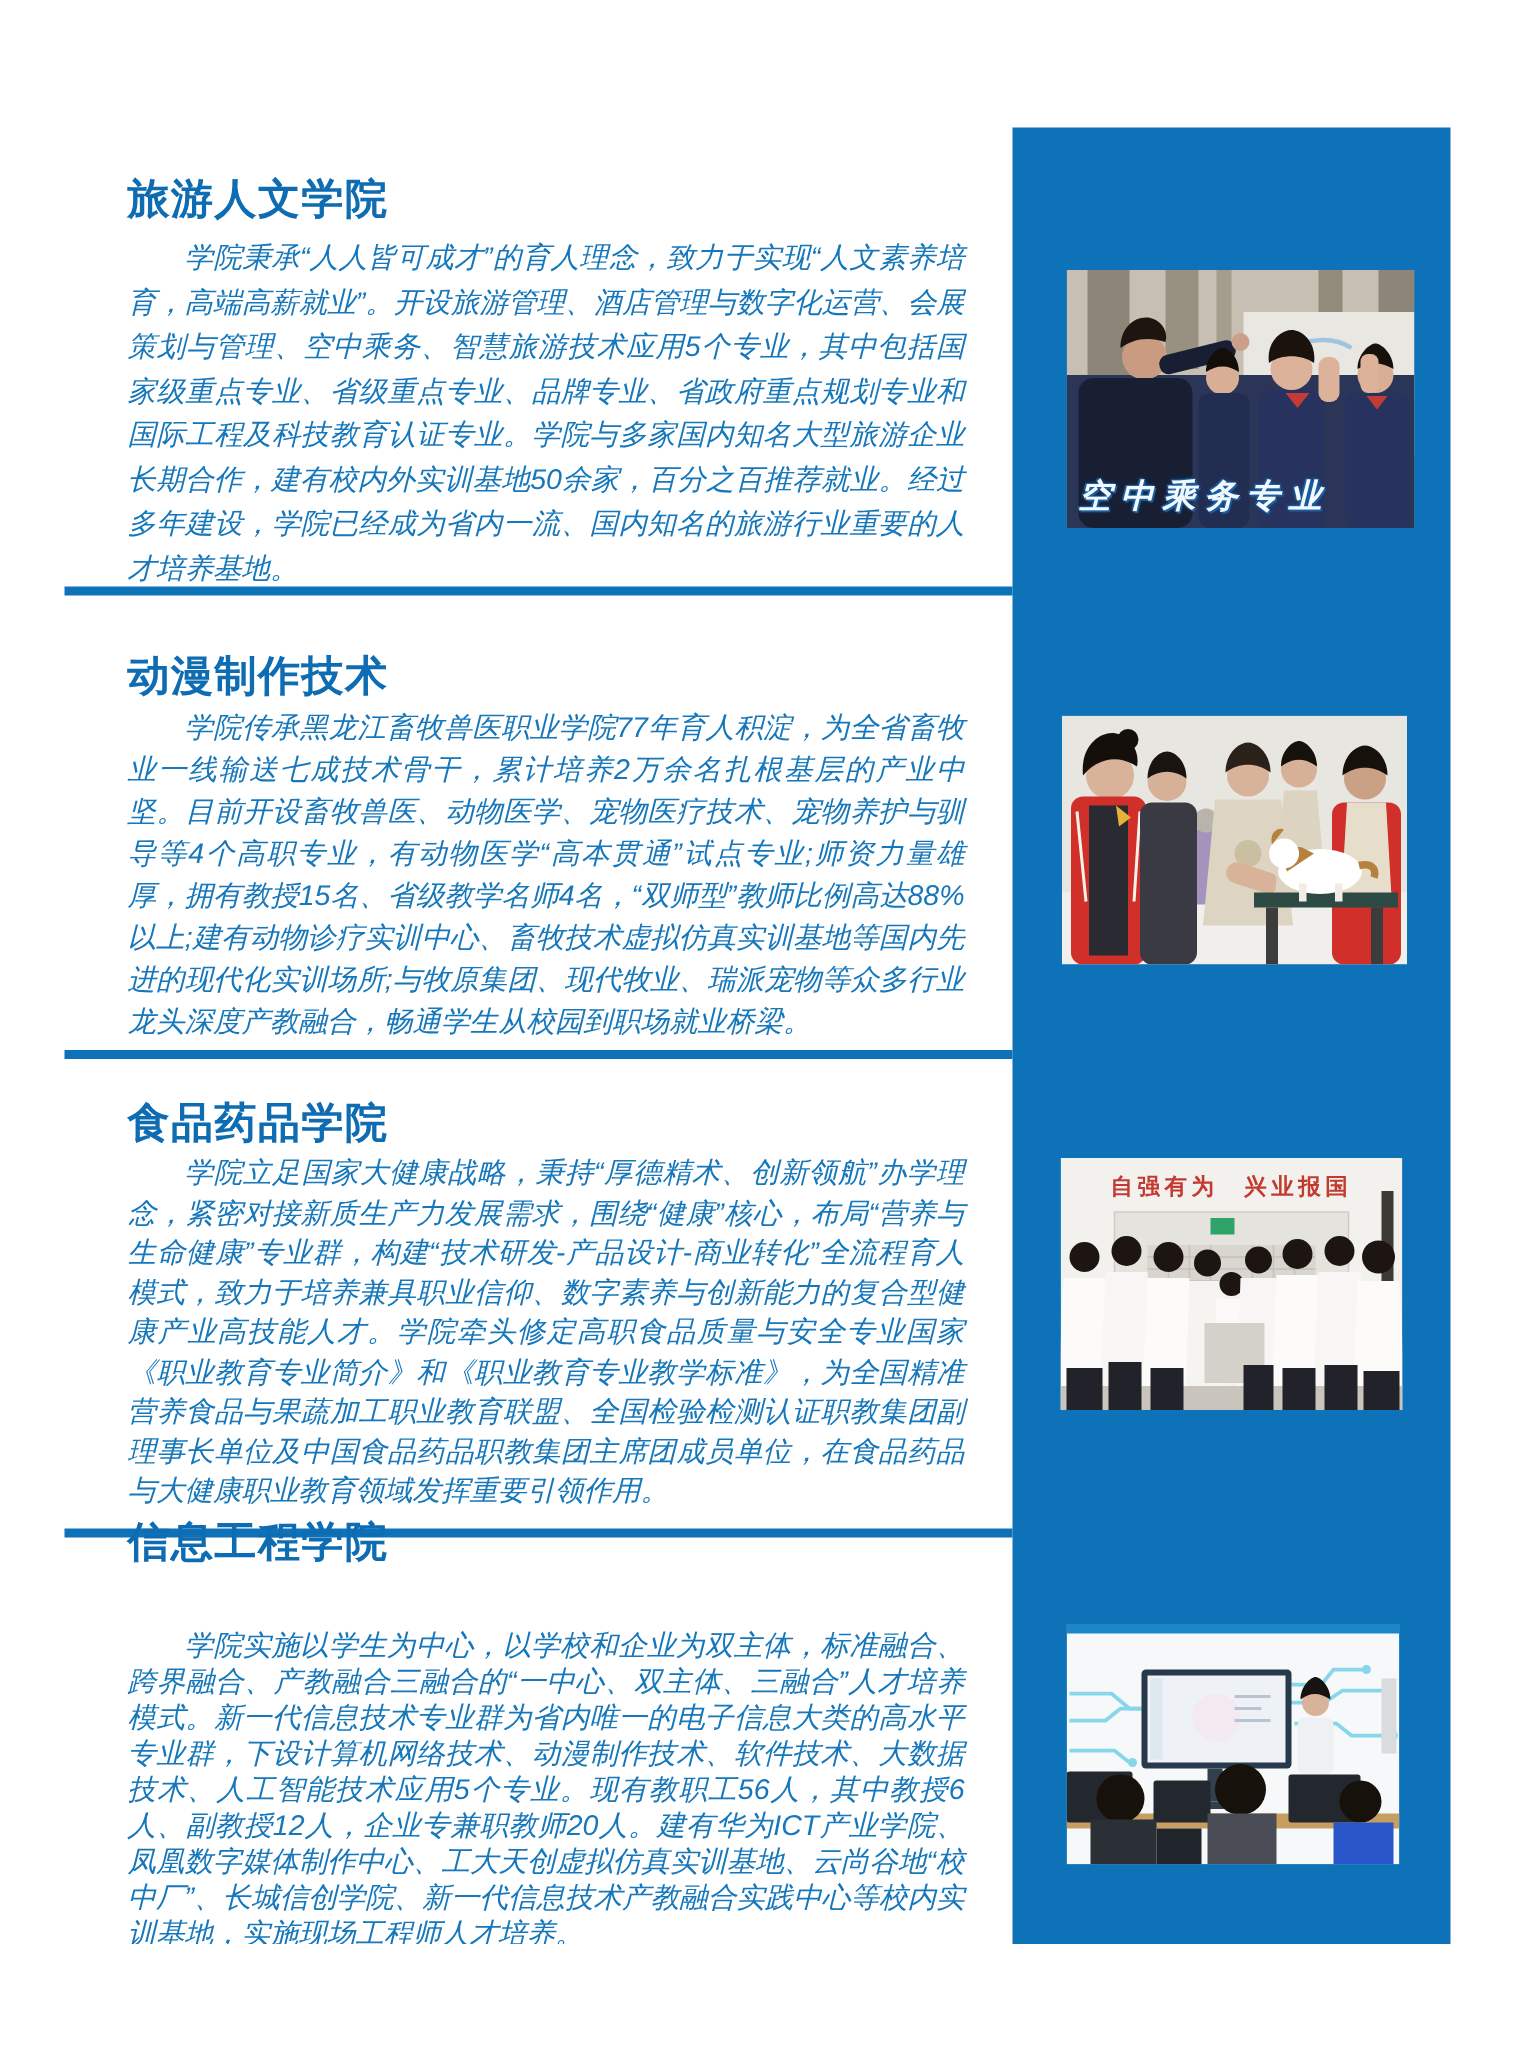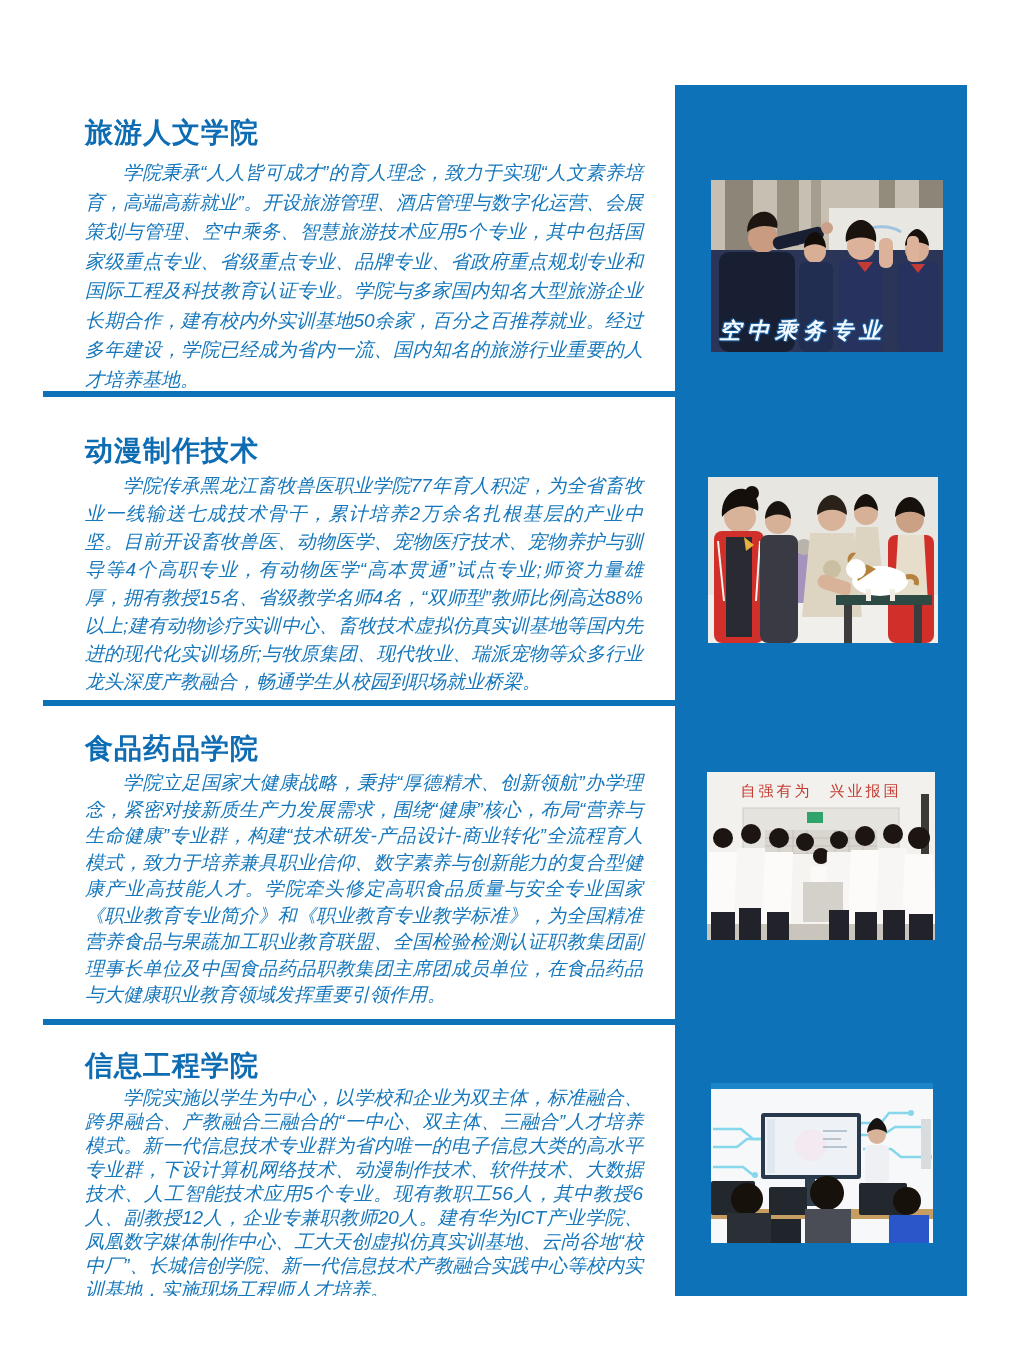--- a/index.html
+++ b/index.html
@@ -23,21 +23,21 @@
   .divider{
     position:absolute;left:43px;width:632px;height:6px;
     background:var(--accent);
   }
   .d1{top:391px}.d2{top:700px}.d3{top:1019px}.d4{top:1316px}
   .sec-title{
     position:absolute;left:85px;margin:0;
     font-size:28px;line-height:30px;font-weight:bold;
     color:var(--title-color);letter-spacing:1px;
   }
-  .t1{top:118px}.t2{top:436px}.t3{top:734px}.t4{top:1051px}
+  .t1{top:118px}.t2{top:436px}.t3{top:734px}.t4{top:1013px}
   .sec-body{
     position:absolute;left:85px;width:558px;margin:0;
     font-size:19px;color:var(--body-color);
     text-align:justify;text-indent:2em;font-style:italic;
   }
   .b1{top:158px;line-height:29.5px}
   .b2{top:472px;line-height:28px}
   .b3{top:770px;line-height:26.5px}
   .b4{top:1086px;line-height:24px}
   figure.photo{position:absolute;margin:0;overflow:hidden;}
@@ -48,21 +48,21 @@
   .p4{left:711px;top:1083px;width:222px;height:160px;}
   .photo-caption{
     position:absolute;left:8px;bottom:6px;
     font-size:22px;font-weight:bold;font-style:italic;
     letter-spacing:6px;color:var(--caption-color);
     text-shadow:1px 1px 0 #1b5e9e,-1px -1px 0 #1b5e9e,0 0 3px #1b5e9e;
     white-space:nowrap;
   }
   .photo-banner{
     position:absolute;left:0;top:10px;width:100%;text-align:center;
-    font-size:15px;font-weight:normal;letter-spacing:3px;word-spacing:10px;
+    font-size:15px;font-weight:bold;letter-spacing:3px;word-spacing:10px;
     color:var(--banner-color);white-space:nowrap;
   }
 </style>
 </head>
 <body>
 
 <div class="page">
 
   <div class="band"></div>
 

